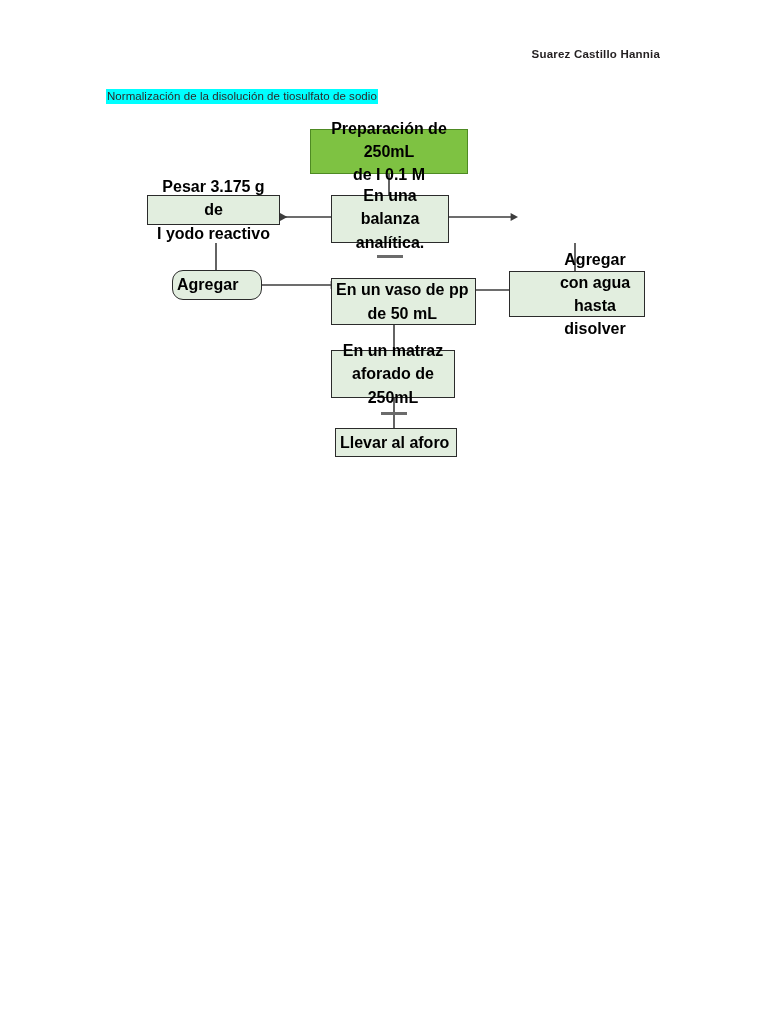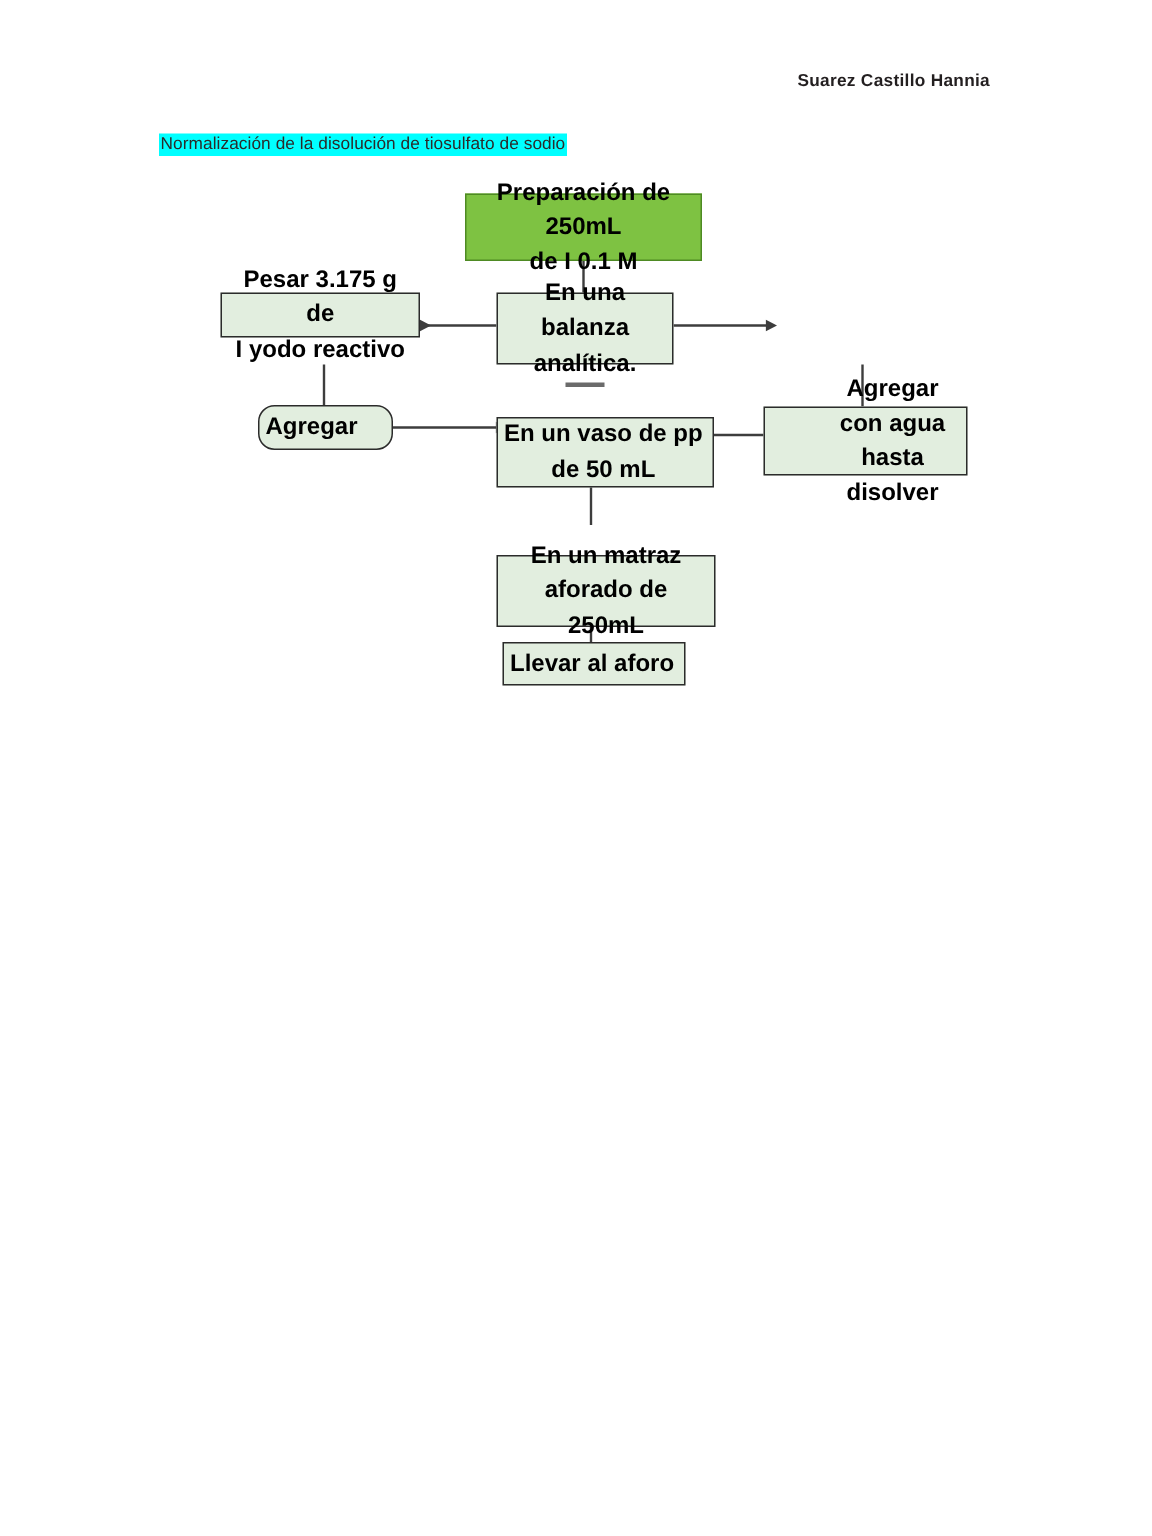--- a/index.html
+++ b/index.html
@@ -171,21 +171,21 @@
       </span>
     </div>
 
     <div class="node node-light" style="left:509px; top:271px; width:136px; height:46px;padding-left:40px;">
       <span>
         <span class="lbl">Agregar con agua</span>
         <span class="lbl">hasta disolver</span>
       </span>
     </div>
 
-    <div class="node node-light" style="left:331px; top:350px; width:146px; height:48px;margin-top:20px;">
+    <div class="node node-light" style="left:331px; top:350px; width:124px; height:48px;">
       <span>
         <span class="lbl">En un matraz</span>
         <span class="lbl">aforado de 250mL</span>
       </span>
     </div>
 
     <div class="node node-light" style="left:335px; top:428px; width:122px; height:29px;">
       <span>
         <span class="lbl">Llevar al aforo</span>
       </span>

